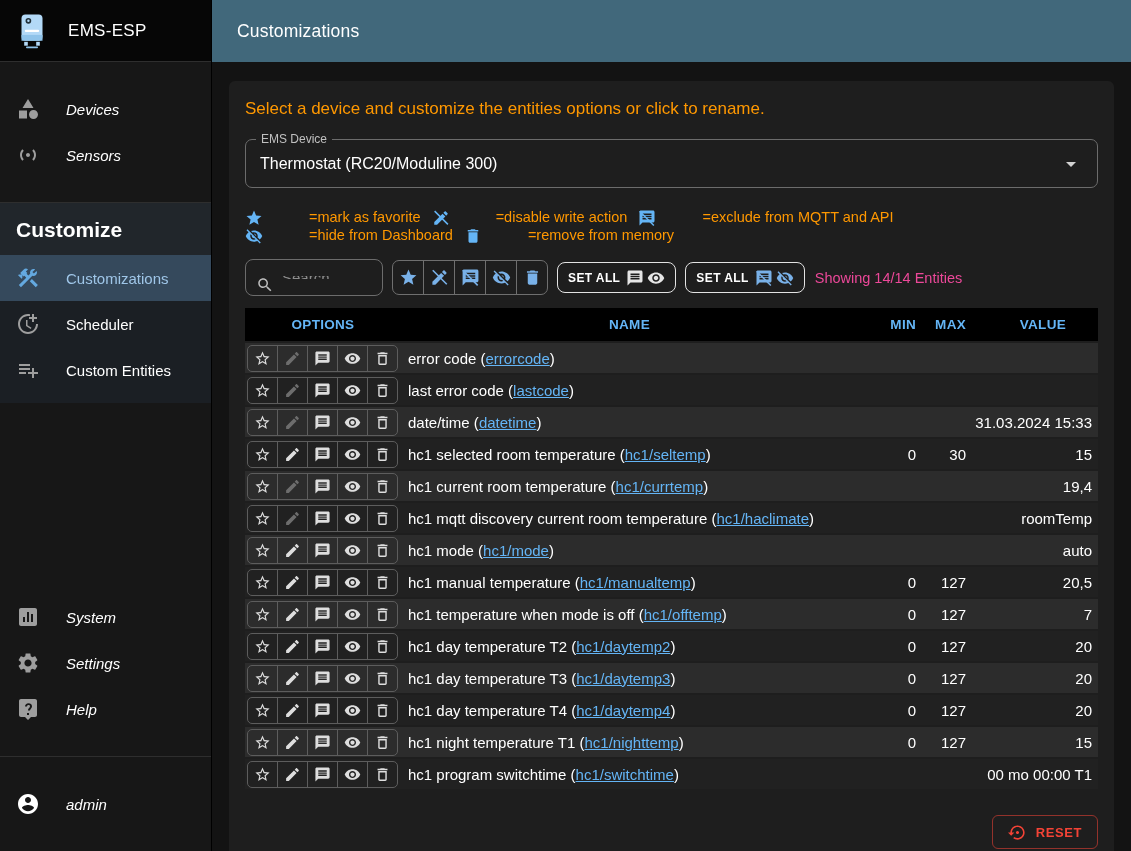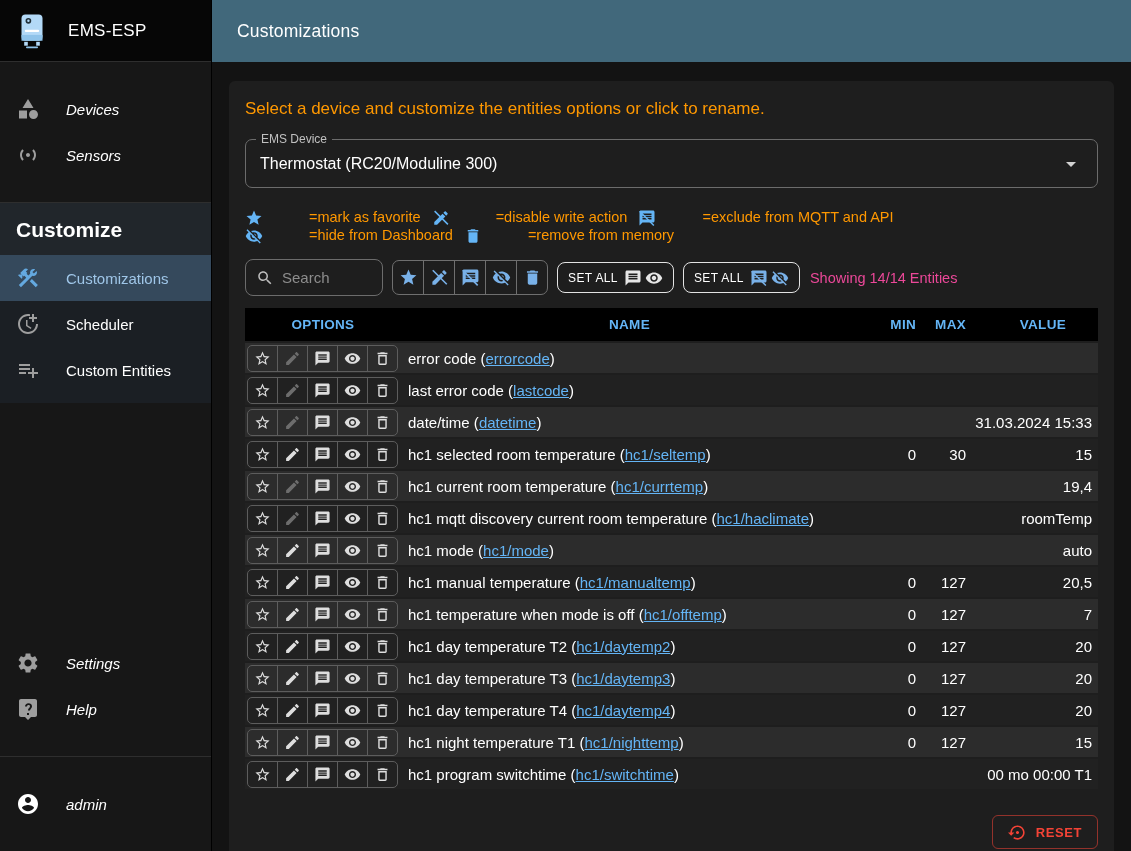--- a/index.html
+++ b/index.html
@@ -41,32 +41,32 @@
   .select-field { position:relative; border:1px solid #6c6c6c; border-radius:7px; height:49px; display:flex; align-items:center; padding:4px 14px; margin-bottom:21px; cursor:pointer; }
   .select-label { position:absolute; top:-8px; left:10px; background:#1e1e1e; padding:0 5px; font-size:12px; color:#c0c0c0; }
   .select-value { font-size:16px; }
   .select-caret { margin-left:auto; width:24px; height:24px; color:#d2d2d2; }
 
   .legend { display:flex; align-items:center; flex-wrap:wrap; color:#ff9800; font-size:14.5px; margin-bottom:14px; }
   .legend-item { display:flex; align-items:flex-start; margin-right:11px;gap:44px; }
   .legend-item .ic { width:18px; height:18px; color:#64b5f6; margin-right:2px; }
 
   .toolbar { display:flex; align-items:center; margin-bottom:12px; }
-  .search-box { width:138px; height:37px; border:1px solid #6c6c6c; border-radius:8px; display:flex; align-items:center; gap:8px; padding:16px 10px; }
+  .search-box { width:138px; height:37px; border:1px solid #6c6c6c; border-radius:8px; display:flex; gap:8px; padding:16px 10px; }
   .search-box .ic { width:18px; height:18px; color:#bdbdbd; flex-shrink:0; }
   .search-box input { background:transparent; border:none; outline:none; color:#e0e0e0; font-size:15px; width:90px; font-family:inherit; }
   .search-box input::placeholder { color:#8d8d8d; }
 
   .filter-group { display:flex; margin-left:9px; }
   .filter-btn { width:32px; height:35px; border:1px solid #6f6f6f; margin-left:-1px; background:transparent; display:flex; align-items:center; justify-content:center; cursor:pointer; }
   .filter-btn .ic { width:19px; height:19px; color:#79b1e8; }
   .filter-btn:first-child { border-radius:7px 0 0 7px; margin-left:0; }
   .filter-btn:last-child { border-radius:0 7px 7px 0; }
 
-  .setall-btn { height:31px; border:1px solid #e3e3e3; border-radius:8px; background:transparent; color:#fff; display:flex; align-items:center; gap:3px; padding:0 10px; margin-left:9px; font-size:12px; font-weight:normal; letter-spacing:.4px; cursor:pointer; font-family:inherit; }
+  .setall-btn { height:31px; border:1px solid #e3e3e3; border-radius:8px; background:transparent; color:#fff; display:flex; align-items:center; gap:3px; padding:0 10px; margin-left:9px; font-size:12px; font-weight:bold; letter-spacing:.4px; cursor:pointer; font-family:inherit; }
   .setall-btn .ic { width:18px; height:18px; color:#e6e6e6; }
   .setall-btn.blue-icons .ic { color:#79b1e8; }
   .setall-btn .lbl { margin-right:3px; }
 
   .showing { color:#ec4899; font-size:14.5px; margin-left:10px; }
 
   
   .etable { margin-top:10px; }
   .thead, .trow { display:grid; grid-template-columns:156px 1fr 62px 50px 128px; align-items:center; }
   .thead { background:#000; height:33px; color:#64b5f6; font-size:13.5px; font-weight:bold; letter-spacing:.3px; }
@@ -164,20 +164,28 @@
             </span>
             <span class="nav-label">Custom Entities</span>
           </div>
         </div>
       <div style="height:10px"></div>
     </div>
 
     <div class="sidebar-spacer"></div>
 
     <div class="nav-group" id="nav-bottom">
+        <div class="nav-item">
+          <span class="ic">
+            <svg viewBox="0 0 24 24" fill="currentColor">
+              <path d="M19 3H5c-1.1 0-2 .9-2 2v14c0 1.1.9 2 2 2h14c1.1 0 2-.9 2-2V5c0-1.1-.9-2-2-2zM9 17H7v-5h2v5zm4 0h-2V7h2v10zm4 0h-2v-8h2v8z"></path>
+            </svg>
+          </span>
+          <span class="nav-label">System</span>
+        </div>
         <div class="nav-item">
           <span class="ic">
             <svg viewBox="0 0 24 24" fill="currentColor">
               <path d="M19.14 12.94c.04-.3.06-.61.06-.94 0-.32-.02-.64-.07-.94l2.03-1.58c.18-.14.23-.41.12-.61l-1.92-3.32c-.12-.22-.37-.29-.59-.22l-2.39.96c-.5-.38-1.03-.7-1.62-.94l-.36-2.54c-.04-.24-.24-.41-.48-.41h-3.84c-.24 0-.43.17-.47.41l-.36 2.54c-.59.24-1.13.57-1.62.94l-2.39-.96c-.22-.08-.47 0-.59.22L2.74 8.87c-.12.21-.08.47.12.61l2.03 1.58c-.05.3-.09.63-.09.94s.02.64.07.94l-2.03 1.58c-.18.14-.23.41-.12.61l1.92 3.32c.12.22.37.29.59.22l2.39-.96c.5.38 1.03.7 1.62.94l.36 2.54c.05.24.24.41.48.41h3.84c.24 0 .44-.17.47-.41l.36-2.54c.59-.24 1.13-.56 1.62-.94l2.39.96c.22.08.47 0 .59-.22l1.92-3.32c.12-.22.07-.47-.12-.61l-2.01-1.58zM12 15.6c-1.98 0-3.6-1.62-3.6-3.6s1.62-3.6 3.6-3.6 3.6 1.62 3.6 3.6-1.62 3.6-3.6 3.6z"></path>
             </svg>
           </span>
           <span class="nav-label">Settings</span>
         </div>
         <div class="nav-item">
           <span class="ic">

